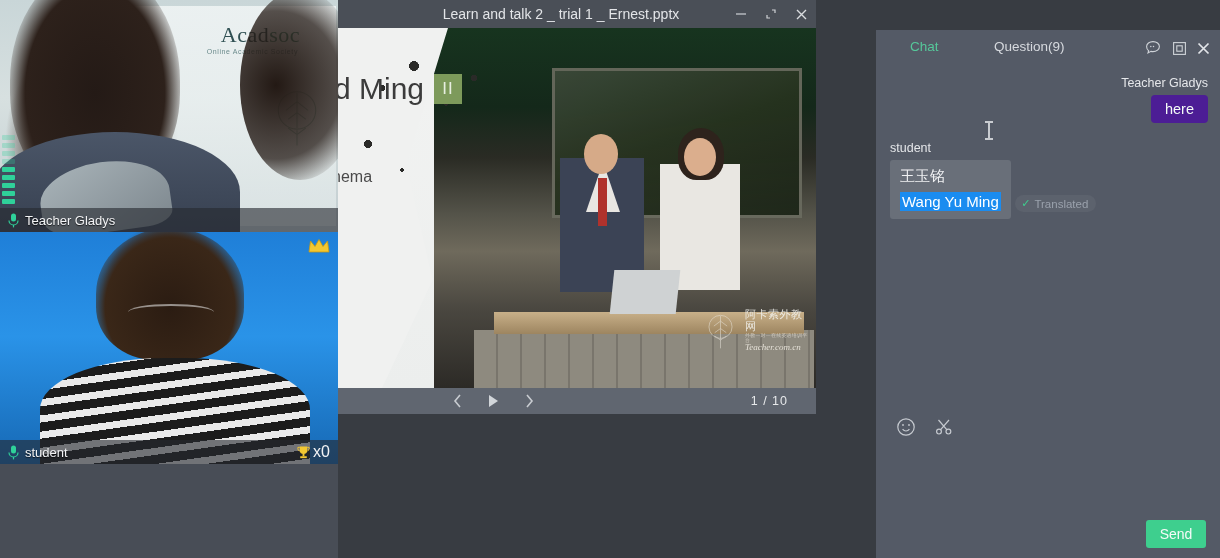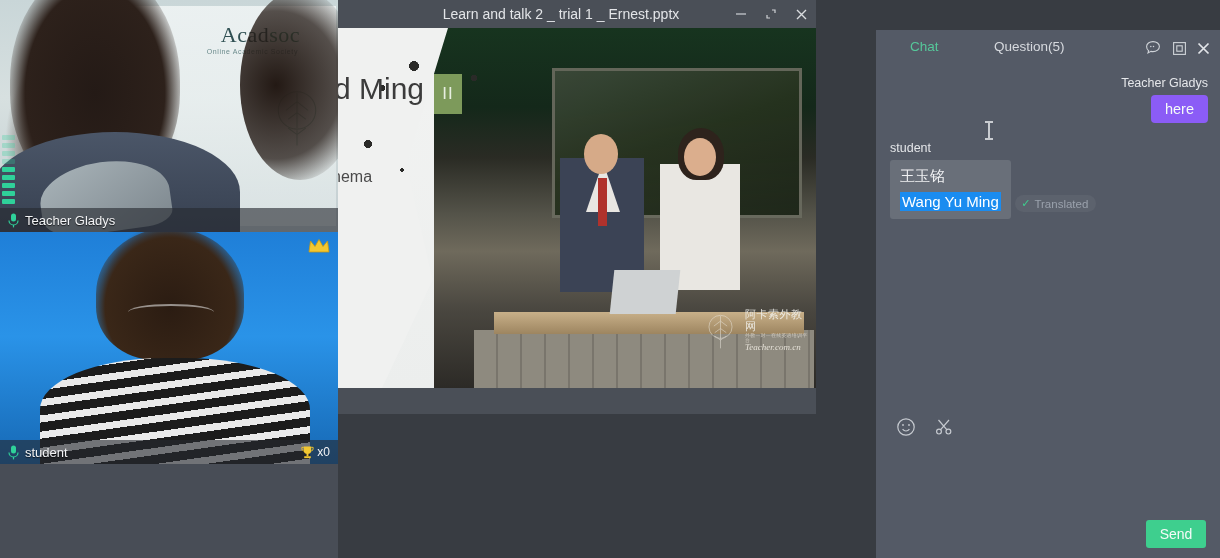--- a/index.html
+++ b/index.html
@@ -89,21 +89,21 @@
   }
 
   .name-bar {
     position: absolute; left: 0; bottom: 0; width: 100%; height: 24px;
     background: rgba(38,42,48,.62);
     display: flex; align-items: center; padding: 0 8px; gap: 6px;
   }
   .name-bar .nm { color: #f2f3f5; font-size: 13px; text-shadow: 0 1px 1px rgba(0,0,0,.7); }
   .mic-ico { width: 11px; height: 15px; flex: 0 0 auto; }
   .trophy-wrap { margin-left: auto; display: flex; align-items: center; gap: 2px; }
-  .trophy-wrap .cnt { color: #f2f3f5; font-size: 12px; }
+  .trophy-wrap .cnt { color: #f2f3f5; font-size: 16px; }
 
   .vu-meter { position: absolute; left: 2px; bottom: 28px; display: flex; flex-direction: column-reverse; gap: 3px; }
   .vu-meter i { display: block; width: 13px; height: 5px; background: #2fd19a; border-radius: 1px; }
   .vu-meter i.off { background: rgba(47,209,154,.28); }
 
   .crown { position: absolute; right: 8px; top: 6px; width: 22px; height: 16px; }
   .empty-below { position: absolute; left: 0; top: 464px; width: 338px; height: 94px; background: #484d56; }
 
   
   .ppt-win { position: absolute; left: 338px; top: 0; width: 478px; height: 414px; background: #4a4f57; }
@@ -114,21 +114,21 @@
   .ppt-title .t { flex: 1; text-align: center; color: #e3e5e8; font-size: 14px; padding-left: 58px; }
   .win-btns { display: flex; align-items: center; height: 28px; }
   .win-btn { width: 30px; height: 28px; display: flex; align-items: center; justify-content: center; }
   .win-btn svg { stroke: #cfd2d6; }
   .win-btn.close svg { stroke: #d9dcdf; }
 
   .slide { position: absolute; left: 0; top: 28px; width: 478px; height: 360px; overflow: hidden; background: #f0f1f0; }
   .slide-white { position: absolute; inset: 0; background: linear-gradient(180deg,#f2f3f2 0%, #eceeed 100%); }
   .slide-title { position: absolute; left: -4px; top: 44px; font-size: 30px; color: #3b3b3b; font-family: "Liberation Sans", sans-serif; }
   .unit-badge {
-    position: absolute; left: 96px; top: 46px; width: 28px; height: 40px;
+    position: absolute; left: 96px; top: 46px; width: 28px; height: 30px;
     background: #7d9a5b; color: #e7eee0; font-size: 17px;
     display: flex; align-items: center; justify-content: center; letter-spacing: 1px;
   }
   .slide-sub { position: absolute; left: -6px; top: 140px; font-size: 16px; color: #4a4a4a; }
 
   
   .slide-photo { position: absolute; left: 96px; top: 0px; width: 382px; height: 360px; overflow: hidden; }
   .photo-img {
     position: absolute; inset: 0;
     background:
@@ -204,21 +204,21 @@
   .ico-msg { right: 56px; }
   .ico-restore { right: 30px; }
   .ico-close { right: 6px; }
 
   .time { text-align: center; color: #d9dce0; font-size: 12.5px; margin-top: 4px; }
 
   .msgs { position: relative; padding: 10px 12px 0 14px; }
   .row-right { display: flex; flex-direction: column; align-items: flex-end; }
   .sender { color: #e5e7ea; font-size: 12.5px; margin-bottom: 5px; }
   .bubble-green {
-    background: #8b5cf6; color: #f4fbf7; font-size: 14.5px;
+    background: #4c1d95; color: #f4fbf7; font-size: 14.5px;
     padding: 6px 14px; border-radius: 4px;
   }
   .row-left { margin-top: 18px; }
   .bubble-grey {
     display: inline-block; background: #696f79; border-radius: 3px;
     padding: 7px 10px 8px 10px; min-width: 118px;
   }
   .cn-line { color: #f0f1f3; font-size: 15px; font-family: "DejaVu Sans", sans-serif; margin-bottom: 6px; }
   .en-line { display: inline-block; background: #1a8cf0; color: #ffffff; font-size: 15px; padding: 1px 2px; }
   .translated {
@@ -382,26 +382,46 @@
           </g>
         </svg>
         <div class="wm-tx">
           <div class="wm-cn">阿卡索外教网</div>
           <div class="wm-cn2">外教一对一在线英语培训平台</div>
           <div class="wm-en">Teacher.com.cn</div>
         </div>
       </div>
     </div>
 
+    <div class="ppt-ctrl">
+      <div class="nav">
+        <div>
+          <svg width="11" height="16" viewBox="0 0 11 16" fill="none" stroke="#c8ccd1">
+              <path d="M8 2L3 8l5 6" stroke-width="1.6"></path>
+            </svg>
+        </div>
+        <div>
+          <svg width="14" height="16" viewBox="0 0 14 16">
+              <path d="M3 2l9 6-9 6z" fill="#d2d6da"></path>
+            </svg>
+        </div>
+        <div>
+          <svg width="11" height="16" viewBox="0 0 11 16" fill="none" stroke="#c8ccd1">
+              <path d="M3 2l5 6-5 6" stroke-width="1.6"></path>
+            </svg>
+        </div>
+      </div>
+      <div class="pager">1 / 10</div>
+    </div>
   </div>
 
   <div class="chat">
     <div class="chat-head">
       <span class="tab tab-chat">Chat</span>
-      <span class="tab tab-q">Question(5)</span>
+      <span class="tab tab-q">Question(9)</span>
 
       <div class="head-ico ico-msg">
         <svg width="16" height="16" viewBox="0 0 16 16" fill="none" stroke="#cfd3d8">
           <path d="M8 1.6c3.6 0 6.4 2.2 6.4 5S11.6 11.6 8 11.6c-.7 0-1.4-.08-2-.23L3 13l.6-2.3C2.2 9.8 1.6 8.5 1.6 6.6c0-2.8 2.8-5 6.4-5z" stroke-width="1.1"></path>
           <circle cx="5.8" cy="6.5" r=".75" fill="#cfd3d8" stroke="none"></circle>
           <circle cx="8.5" cy="6.5" r=".75" fill="#cfd3d8" stroke="none"></circle>
         </svg>
       </div>
       <div class="head-ico ico-restore">
         <svg width="15" height="15" viewBox="0 0 15 15" fill="none" stroke="#cfd3d8">

